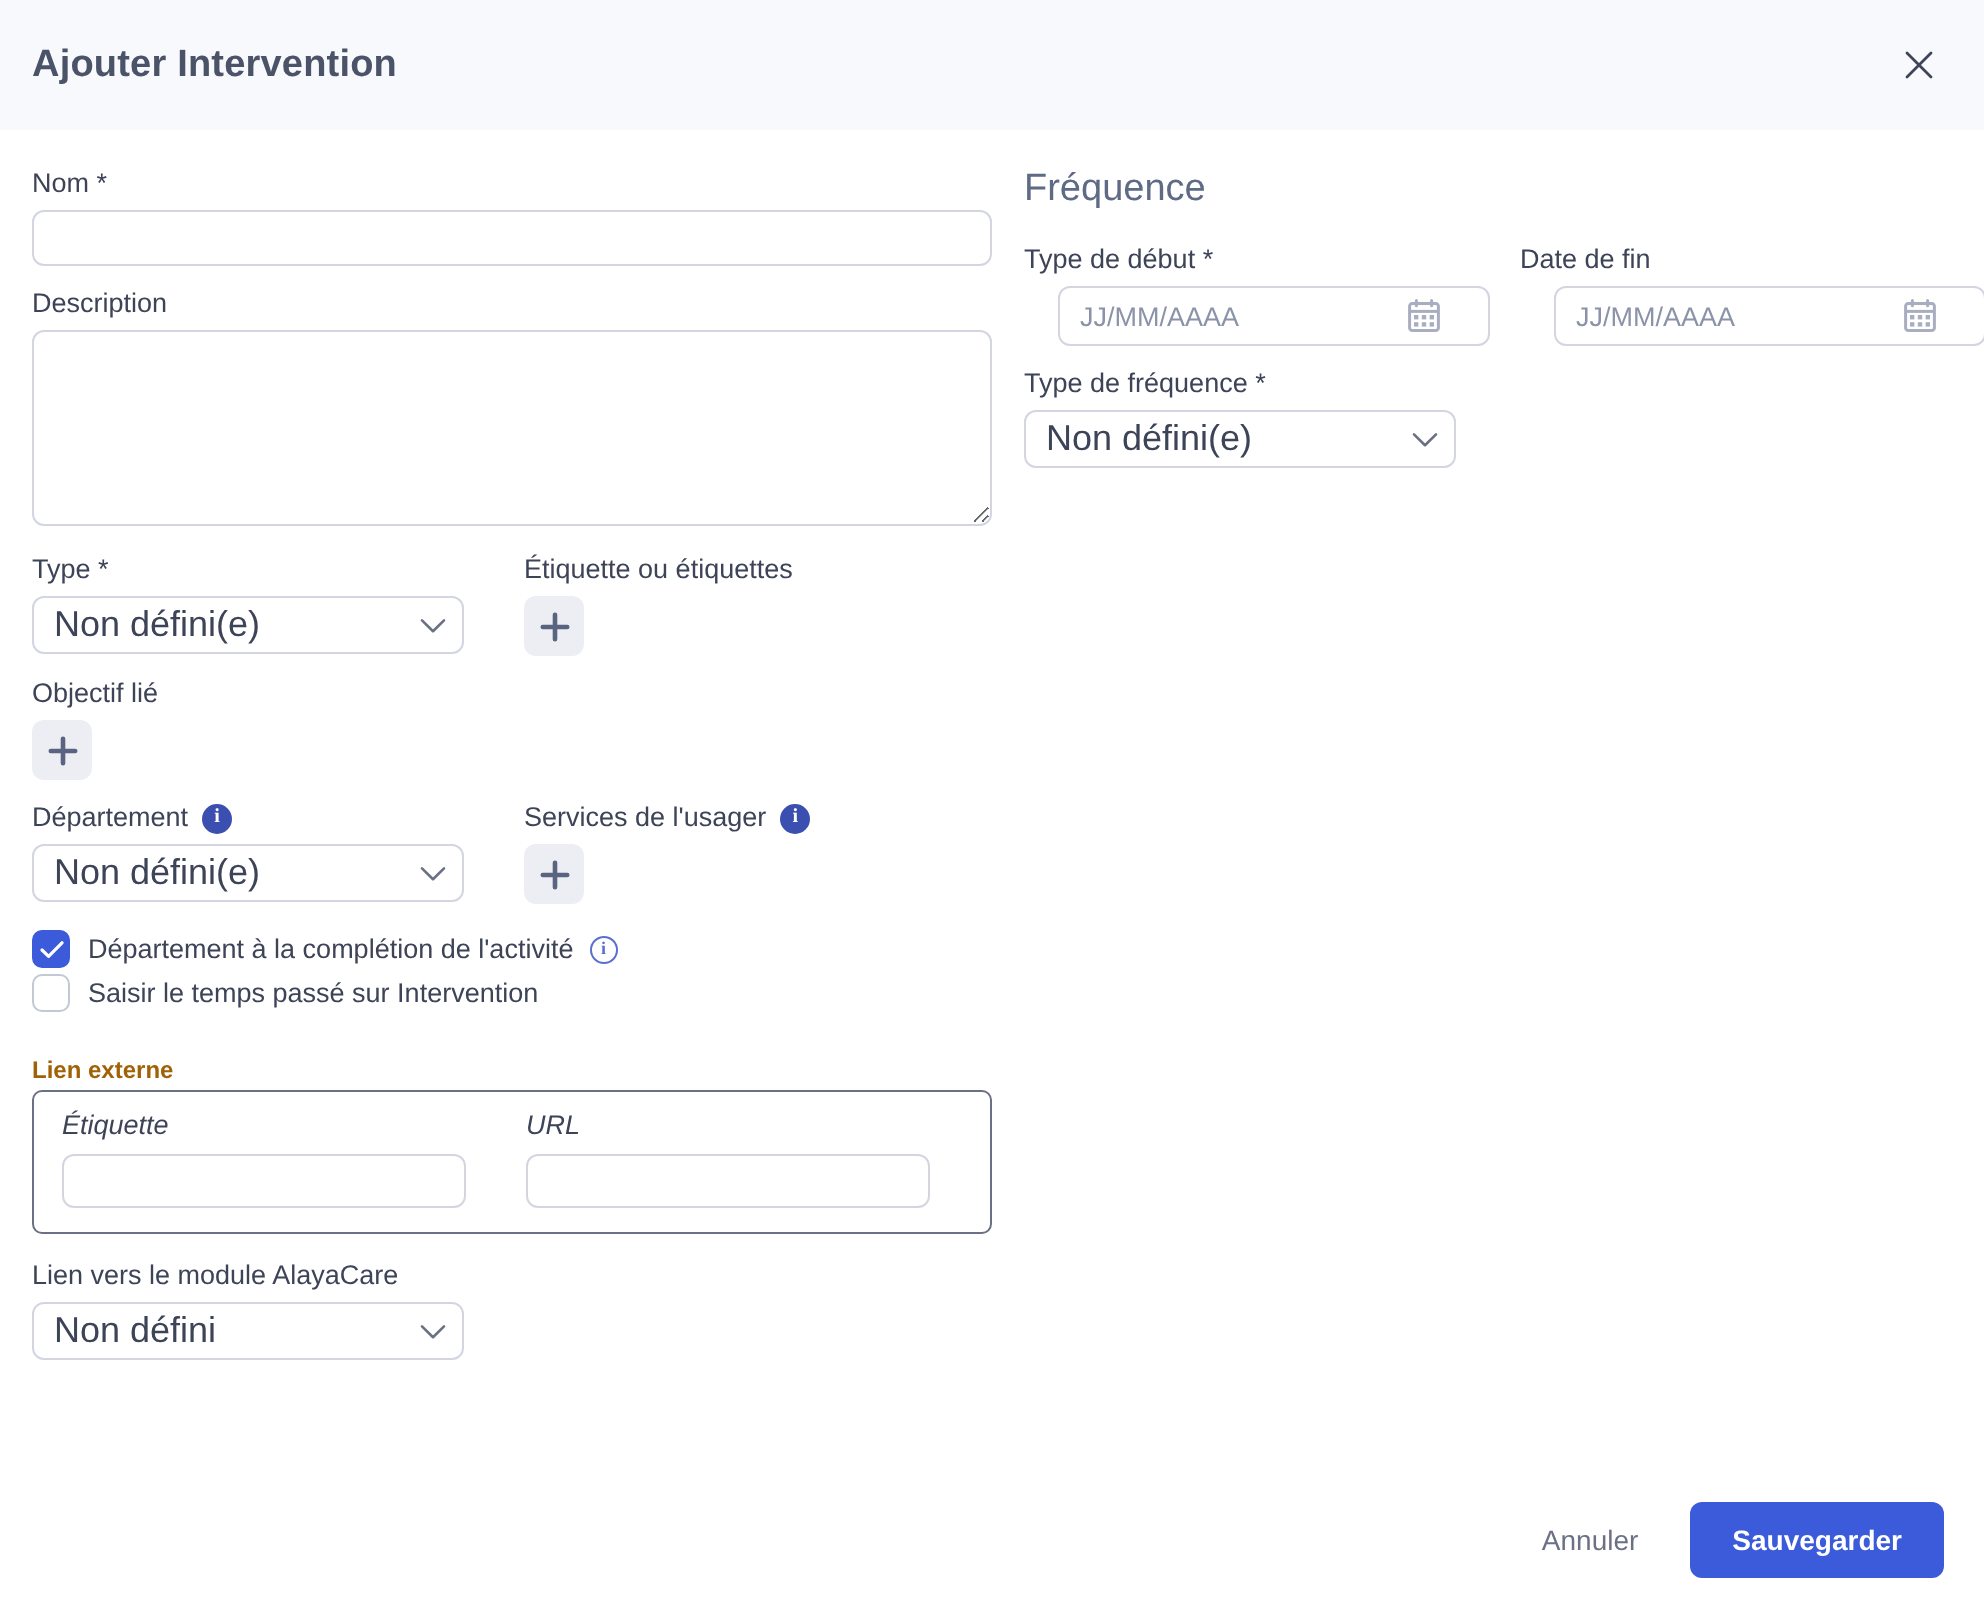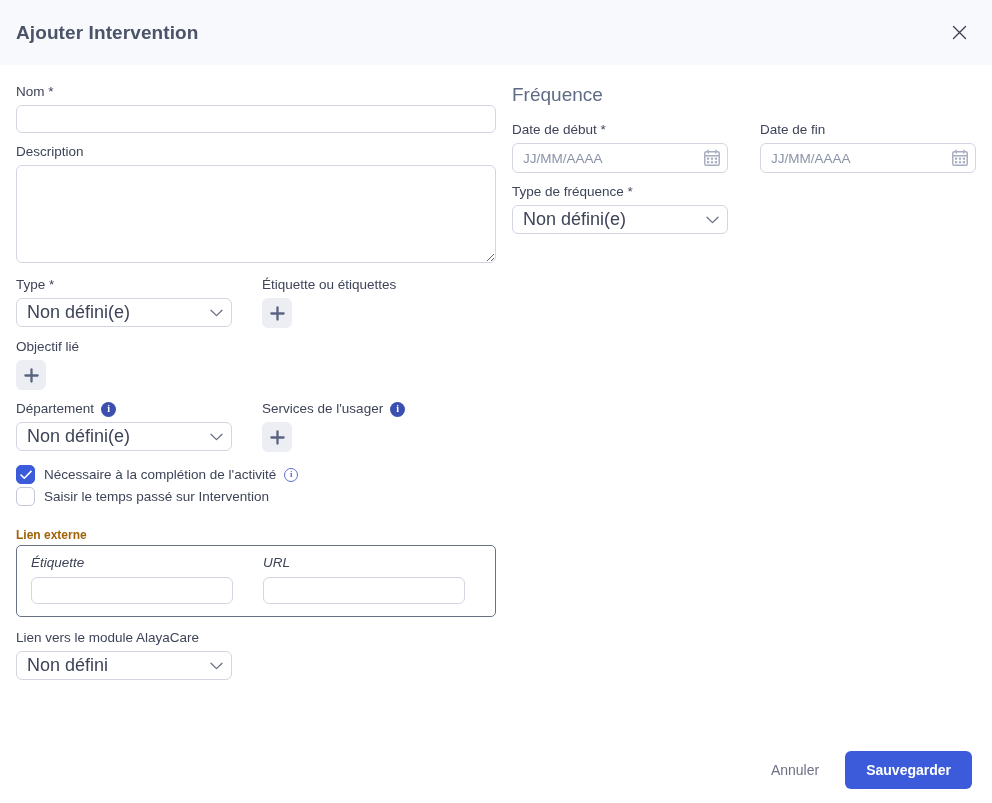--- a/index.html
+++ b/index.html
@@ -127,21 +127,21 @@
   .select-chevron {
     position: absolute;
     right: 9px; top: 50%;
     transform: translateY(-50%);
     pointer-events: none;
     display: block;
   }
 
   
   .date-wrap { position: relative; width: 216px; height: 30px; }
-  .date-wrap .text-input { height: 30px; padding-right: 32px; }
+  .date-wrap .text-input { height: 30px; padding-right: 32px; margin-left: 17px; }
   .cal-icon {
     position: absolute; right: 8px; top: 50%;
     transform: translateY(-50%);
     pointer-events: none;
   }
 
   
   .plus-btn {
     width: 30px; height: 30px;
     background: #eceef4;
@@ -335,21 +335,21 @@
         </div>
       </div>
 
       <div class="check-row">
         <span class="cb checked">
           <svg width="12" height="10" viewBox="0 0 12 10" fill="none">
             <path d="M1 5 L4.3 8.2 L11 1.4" stroke="#ffffff" stroke-width="1.6" stroke-linecap="round" stroke-linejoin="round"></path>
           </svg>
         </span>
         <span class="check-label">
-          <span>Nécessaire à la complétion de l'activité</span>
+          <span>Département à la complétion de l'activité</span>
           <span class="info-outline">i</span>
         </span>
       </div>
 
       <div class="check-row" style="margin-bottom:22px">
         <span class="cb unchecked"></span>
         <span class="check-label">
           <span>Saisir le temps passé sur Intervention</span>
         </span>
       </div>
@@ -379,21 +379,21 @@
       </div>
 
     </div>
 
     <div class="col-right">
 
       <div class="section-title">Fréquence</div>
 
       <div class="row mb10" style="gap:32px">
         <div>
-          <div class="field-label plain">Date de début *</div>
+          <div class="field-label plain">Type de début *</div>
           <div class="date-wrap">
             <input class="text-input" type="text" value="" placeholder="JJ/MM/AAAA" style="">
             <svg class="cal-icon" width="16" height="17" viewBox="0 0 16 17" fill="none">
               <rect x="0.8" y="2.2" width="14.4" height="13.6" rx="1.4" stroke="#a8aec0" stroke-width="1.5"></rect>
               <path d="M0.8 6.2 H15.2" stroke="#a8aec0" stroke-width="1.5"></path>
               <path d="M4.2 0.8 V3.4 M11.8 0.8 V3.4" stroke="#a8aec0" stroke-width="1.5" stroke-linecap="round"></path>
               <rect x="3" y="8" width="2.2" height="2.2" fill="#a8aec0"></rect>
               <rect x="6.9" y="8" width="2.2" height="2.2" fill="#a8aec0"></rect>
               <rect x="10.8" y="8" width="2.2" height="2.2" fill="#a8aec0"></rect>
               <rect x="3" y="11.6" width="2.2" height="2.2" fill="#a8aec0"></rect>

